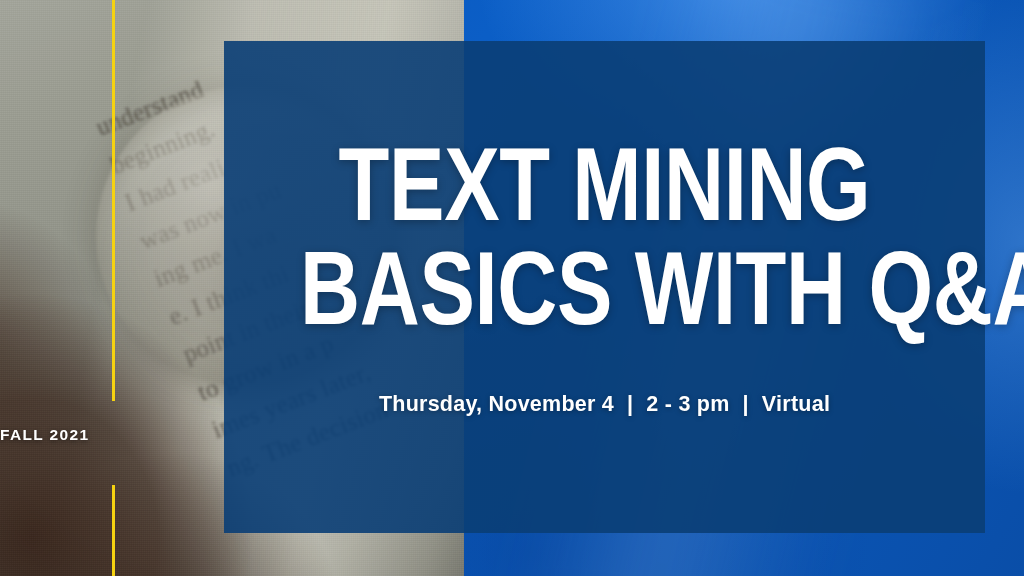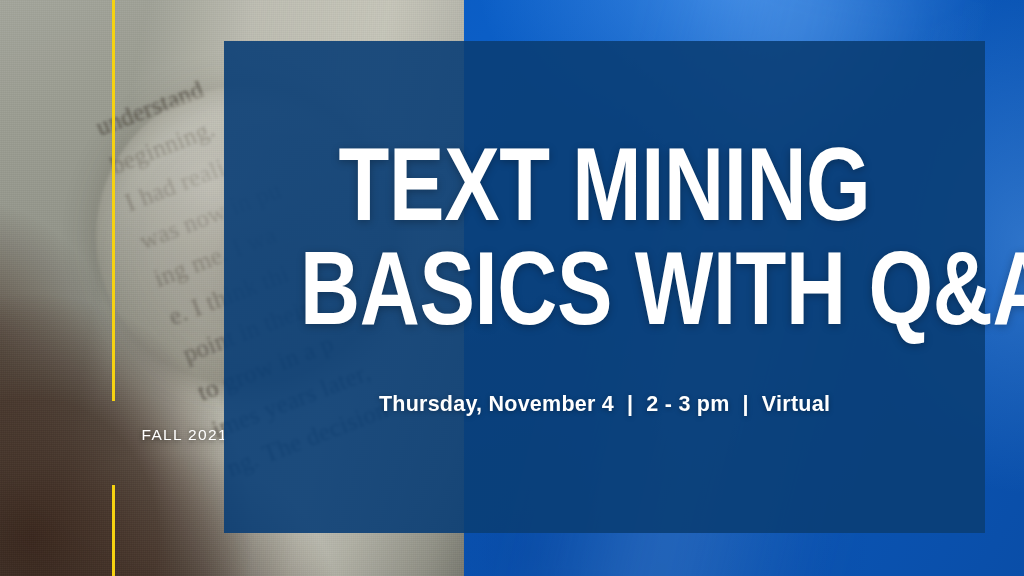--- a/index.html
+++ b/index.html
@@ -131,23 +131,23 @@
   }
   .rule-top    { left: 112px; top: 0;     height: 401px; }
   .rule-bottom { left: 112px; top: 485px; height: 91px;  }
 
   
   .kicker {
     position: absolute;
     left: 0;
     top: 421px;
     width: 228px;
-    text-align: right;
-    color: #ffffff;
-    font-weight: 400;
+    text-align: left;
+    color: #ffffff;
+    font-weight: 700;
     font-size: 15.5px;
     letter-spacing: 1.35px;
     line-height: 28px;
     text-shadow: 0 1px 5px rgba(0,0,0,0.55);
   }
   .kicker div { white-space: nowrap; }
 
   
   .panel {
     position: absolute;

